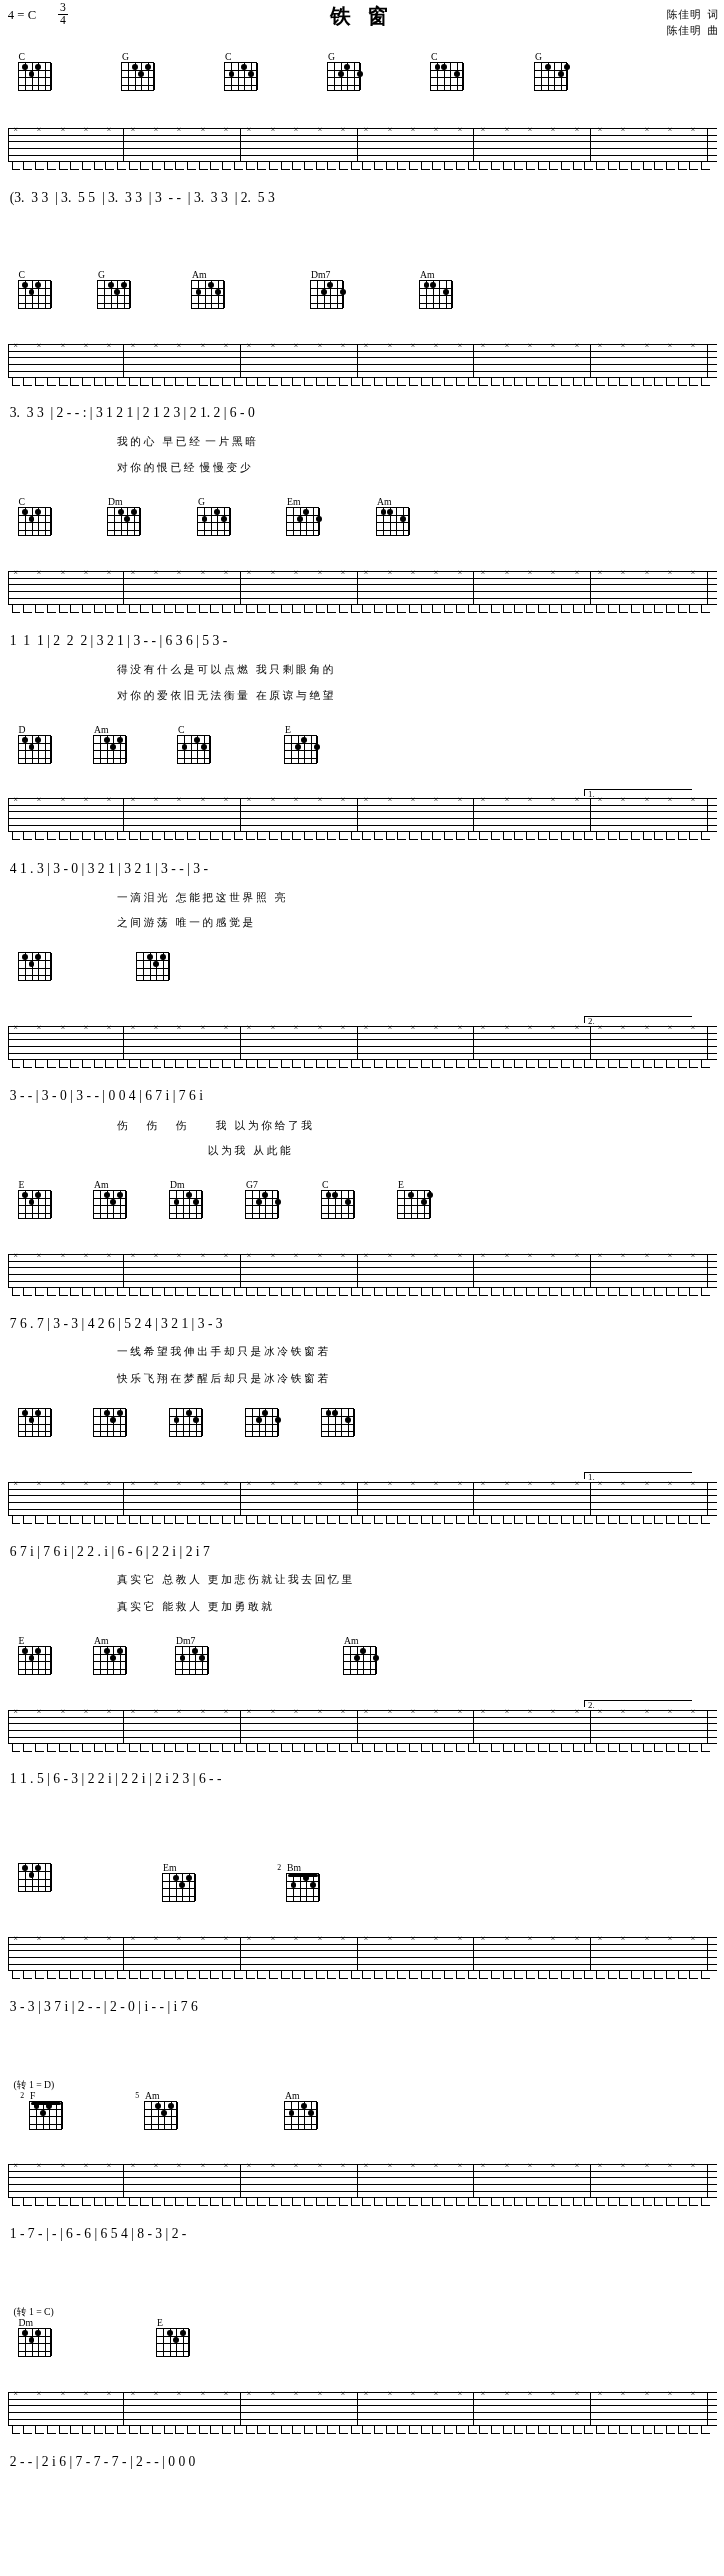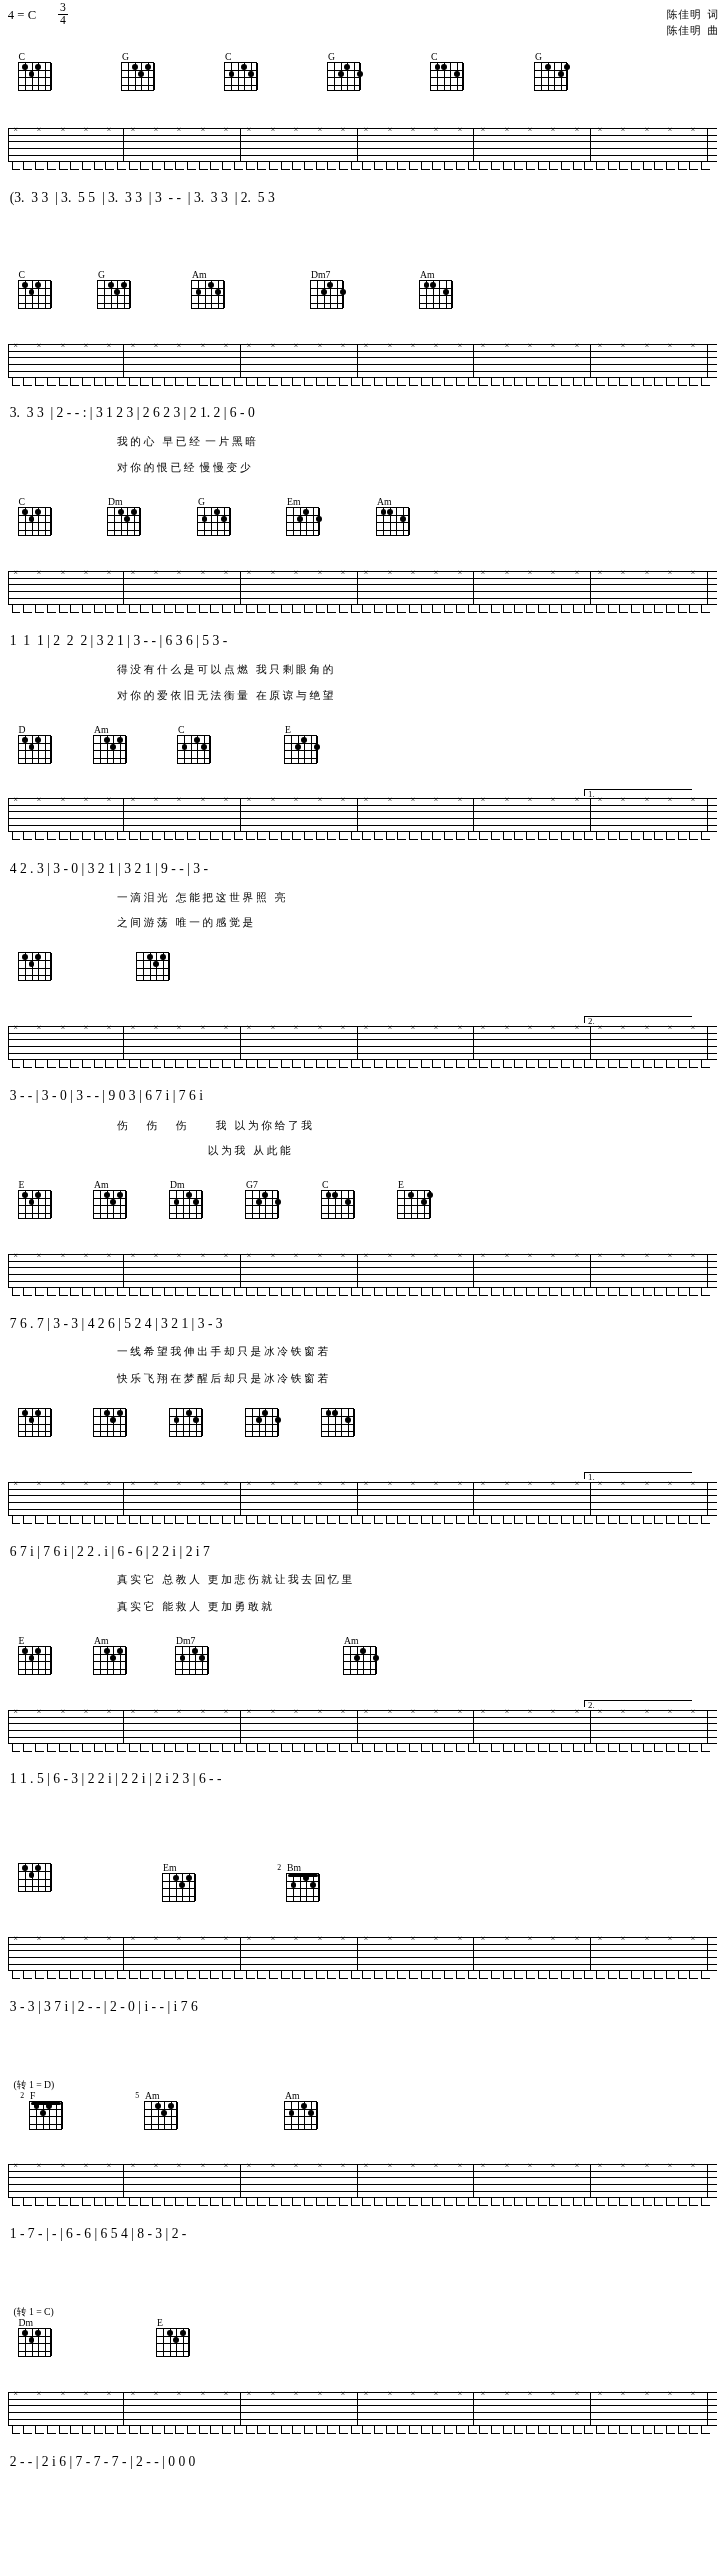--- a/index.html
+++ b/index.html
@@ -42,20 +42,21 @@
 </head>
 <body>
 
 <div class="sheet">
 
   <div class="key">4 = C</div>
   <div class="meter">
     <span class="num">3</span>
     <span class="den">4</span>
   </div>
+  <div class="title">铁 窗</div>
   <div class="credits">
     <div>
       <span class="c-name">陈佳明</span><span class="c-role">词</span>
     </div>
     <div>
       <span class="c-name">陈佳明</span><span class="c-role">曲</span>
     </div>
   </div>
 
   <div id="gen">
@@ -559,21 +560,21 @@
         <div style="position: absolute; left: 497px; top: -1.9px; font-size: 7.8px; line-height: 7.8px;">×</div>
         <div style="position: absolute; left: 520px; top: -1.9px; font-size: 7.8px; line-height: 7.8px;">×</div>
         <div style="position: absolute; left: 543px; top: -1.9px; font-size: 7.8px; line-height: 7.8px;">×</div>
         <div style="position: absolute; left: 567px; top: -1.9px; font-size: 7.8px; line-height: 7.8px;">×</div>
         <div style="position: absolute; left: 590px; top: -1.9px; font-size: 7.8px; line-height: 7.8px;">×</div>
         <div style="position: absolute; left: 613px; top: -1.9px; font-size: 7.8px; line-height: 7.8px;">×</div>
         <div style="position: absolute; left: 637px; top: -1.9px; font-size: 7.8px; line-height: 7.8px;">×</div>
         <div style="position: absolute; left: 660px; top: -1.9px; font-size: 7.8px; line-height: 7.8px;">×</div>
         <div style="position: absolute; left: 683px; top: -1.9px; font-size: 7.8px; line-height: 7.8px;">×</div>
       </div>
-      <div class="notes" style="left: 9.7px; top: 405px;">3.  3 3  | 2 - - : | 3 1 2 3 | 2 6 2 3 | 2 1. 2 | 6 - 0</div>
+      <div class="notes" style="left: 9.7px; top: 405px;">3.  3 3  | 2 - - : | 3 1 2 1 | 2 1 2 3 | 2 1. 2 | 6 - 0</div>
       <div class="lyric" style="left: 117px; top: 435px;">我 的 心   早 已 经  一 片 黑 暗</div>
       <div class="lyric" style="left: 117px; top: 461px;">对 你 的 恨 已 经  慢 慢 变 少</div>
       <div class="chord" style="left: 17.5px; top: 497px;">
         <div class="cname">C</div>
         <div class="grid">
           <div class="v" style="left: 6.4px;"></div>
           <div class="v" style="left: 13px;"></div>
           <div class="v" style="left: 19px;"></div>
           <div class="v" style="left: 26px;"></div>
           <div class="v" style="left: 32px;"></div>
@@ -1039,21 +1040,21 @@
         <div style="position: absolute; left: 497px; top: -1.9px; font-size: 7.8px; line-height: 7.8px;">×</div>
         <div style="position: absolute; left: 520px; top: -1.9px; font-size: 7.8px; line-height: 7.8px;">×</div>
         <div style="position: absolute; left: 543px; top: -1.9px; font-size: 7.8px; line-height: 7.8px;">×</div>
         <div style="position: absolute; left: 567px; top: -1.9px; font-size: 7.8px; line-height: 7.8px;">×</div>
         <div style="position: absolute; left: 590px; top: -1.9px; font-size: 7.8px; line-height: 7.8px;">×</div>
         <div style="position: absolute; left: 613px; top: -1.9px; font-size: 7.8px; line-height: 7.8px;">×</div>
         <div style="position: absolute; left: 637px; top: -1.9px; font-size: 7.8px; line-height: 7.8px;">×</div>
         <div style="position: absolute; left: 660px; top: -1.9px; font-size: 7.8px; line-height: 7.8px;">×</div>
         <div style="position: absolute; left: 683px; top: -1.9px; font-size: 7.8px; line-height: 7.8px;">×</div>
       </div>
-      <div class="notes" style="left: 9.7px; top: 861px;">4 2 . 3 | 3 - 0 | 3 2 1 | 3 2 1 | 9 - - | 3 -</div>
+      <div class="notes" style="left: 9.7px; top: 861px;">4 1 . 3 | 3 - 0 | 3 2 1 | 3 2 1 | 3 - - | 3 -</div>
       <div class="lyric" style="left: 117px; top: 891px;">一 滴 泪 光   怎 能 把 这 世 界 照   亮</div>
       <div class="lyric" style="left: 117px; top: 916px;">之 间 游 荡   唯 一 的 感 觉 是</div>
       <div class="bracket" style="left: 584px; top: 789px; width: 107px;"></div>
       <div class="endingbox" style="left: 588px; top: 789px;">1.</div>
       <div class="chord" style="left: 17.5px; top: 952px;">
         <div class="cname"></div>
         <div class="grid">
           <div class="v" style="left: 6.4px;"></div>
           <div class="v" style="left: 13px;"></div>
           <div class="v" style="left: 19px;"></div>
@@ -1241,21 +1242,21 @@
         <div style="position: absolute; left: 497px; top: -1.9px; font-size: 7.8px; line-height: 7.8px;">×</div>
         <div style="position: absolute; left: 520px; top: -1.9px; font-size: 7.8px; line-height: 7.8px;">×</div>
         <div style="position: absolute; left: 543px; top: -1.9px; font-size: 7.8px; line-height: 7.8px;">×</div>
         <div style="position: absolute; left: 567px; top: -1.9px; font-size: 7.8px; line-height: 7.8px;">×</div>
         <div style="position: absolute; left: 590px; top: -1.9px; font-size: 7.8px; line-height: 7.8px;">×</div>
         <div style="position: absolute; left: 613px; top: -1.9px; font-size: 7.8px; line-height: 7.8px;">×</div>
         <div style="position: absolute; left: 637px; top: -1.9px; font-size: 7.8px; line-height: 7.8px;">×</div>
         <div style="position: absolute; left: 660px; top: -1.9px; font-size: 7.8px; line-height: 7.8px;">×</div>
         <div style="position: absolute; left: 683px; top: -1.9px; font-size: 7.8px; line-height: 7.8px;">×</div>
       </div>
-      <div class="notes" style="left: 9.7px; top: 1088px;">3 - - | 3 - 0 | 3 - - | 9 0 3 | 6 7 i | 7 6 i</div>
+      <div class="notes" style="left: 9.7px; top: 1088px;">3 - - | 3 - 0 | 3 - - | 0 0 4 | 6 7 i | 7 6 i</div>
       <div class="lyric" style="left: 117px; top: 1119px;">伤       伤       伤           我   以 为 你 给 了 我</div>
       <div class="lyric" style="left: 117px; top: 1144px;">                                  以 为 我   从 此 能</div>
       <div class="bracket" style="left: 584px; top: 1016px; width: 107px;"></div>
       <div class="endingbox" style="left: 588px; top: 1016px;">2.</div>
       <div class="chord" style="left: 17.5px; top: 1180px;">
         <div class="cname">E</div>
         <div class="grid">
           <div class="v" style="left: 6.4px;"></div>
           <div class="v" style="left: 13px;"></div>
           <div class="v" style="left: 19px;"></div>

